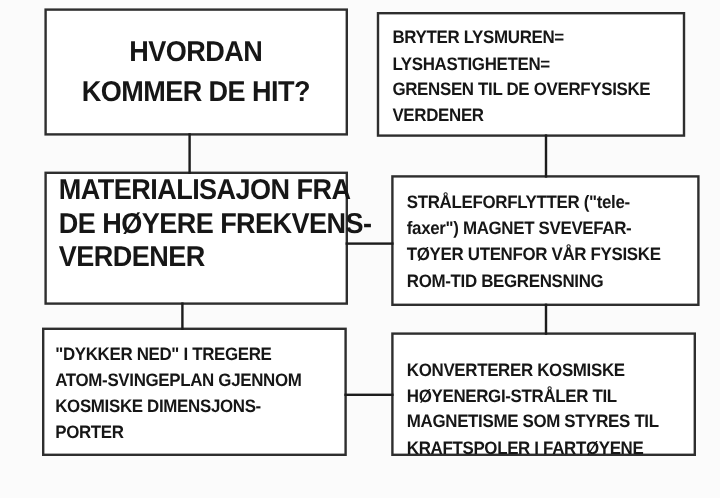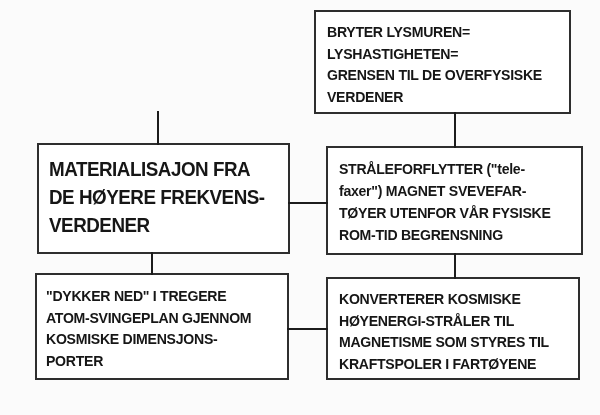--- a/index.html
+++ b/index.html
@@ -37,58 +37,64 @@
   
   .b2 {
     left: 314px; top: 10px; width: 257px; height: 104px;
     padding: 9px 4px 0 11px;
     font-size: 15px; line-height: 21.7px; letter-spacing: -0.3px;
   }
 
   
   .b3 {
     left: 37px; top: 143px; width: 253px; height: 111px;
-    padding: 10px 0 0 10px;
-    font-size: 20px; line-height: 28px; letter-spacing: -0.5px;
+    padding: 0 0 0 10px;
+    font-size: 24px; line-height: 28px; letter-spacing: -0.5px;
   }
 
   
   .b4 {
     left: 326px; top: 146px; width: 257px; height: 109px;
     padding: 10px 4px 0 11px;
     font-size: 15px; line-height: 22px; letter-spacing: -0.3px;
   }
 
   
   .b5 {
     left: 35px; top: 273px; width: 254px; height: 107px;
     padding: 10px 0 0 9px;
     font-size: 15px; line-height: 21.5px; letter-spacing: -0.3px;
   }
 
   
   .b6 {
     left: 326px; top: 277px; width: 254px; height: 103px;
-    padding: 9px 0 0 11px;
+    padding: 19px 0 0 11px;
     font-size: 15px; line-height: 21.5px; letter-spacing: -0.3px;
   }
 
   .connector { position: absolute; background: #1c1c1c; }
   .c1 { left: 157px; top: 111px; width: 2px; height: 34px; }
   .c2 { left: 454px; top: 112px; width: 2px; height: 36px; }
   .c3 { left: 288px; top: 202px; width: 40px; height: 2px; }
   .c4 { left: 151px; top: 252px; width: 2px; height: 23px; }
   .c5 { left: 454px; top: 253px; width: 2px; height: 26px; }
   .c6 { left: 287px; top: 328px; width: 41px; height: 2px; }
 </style>
 </head>
 <body>
 
 <div class="page">
 
+  <div class="box b1">
+    <div class="tblock">
+      <div class="line">HVORDAN</div>
+      <div class="line">KOMMER DE HIT?</div>
+    </div>
+  </div>
 
   <div class="box b2">
     <div class="tblock">
       <div class="line">BRYTER LYSMUREN=</div>
       <div class="line">LYSHASTIGHETEN=</div>
       <div class="line">GRENSEN TIL DE OVERFYSISKE</div>
       <div class="line">VERDENER</div>
     </div>
   </div>
 

